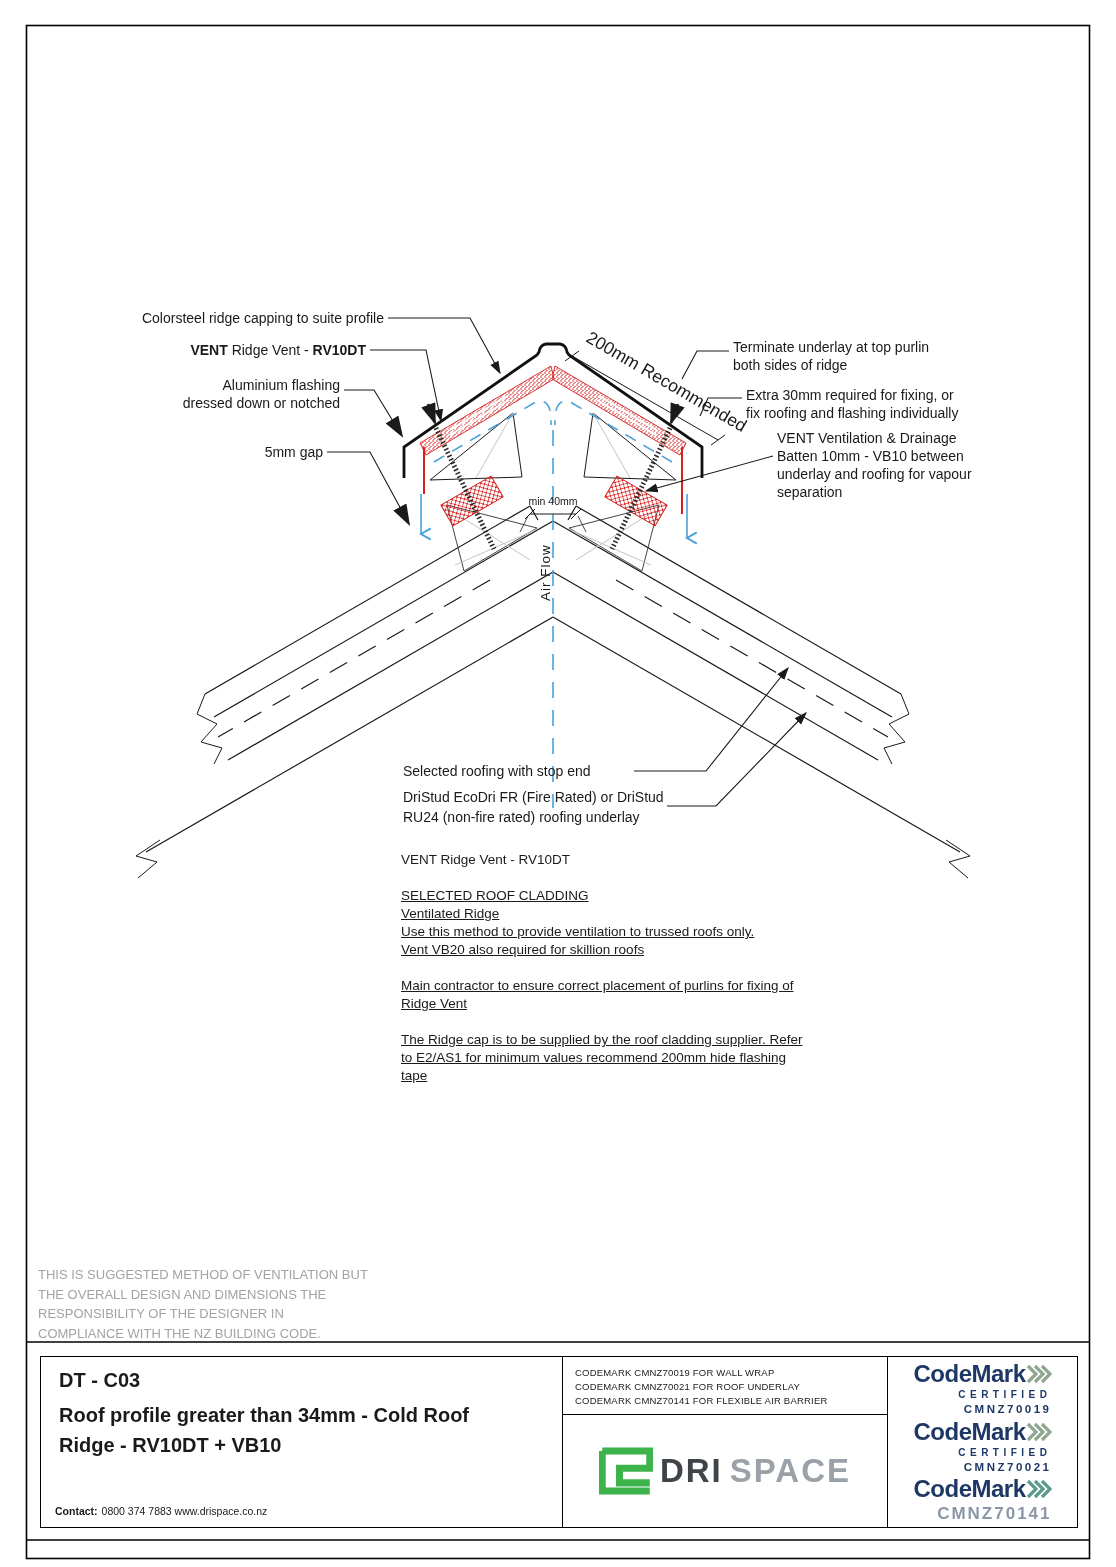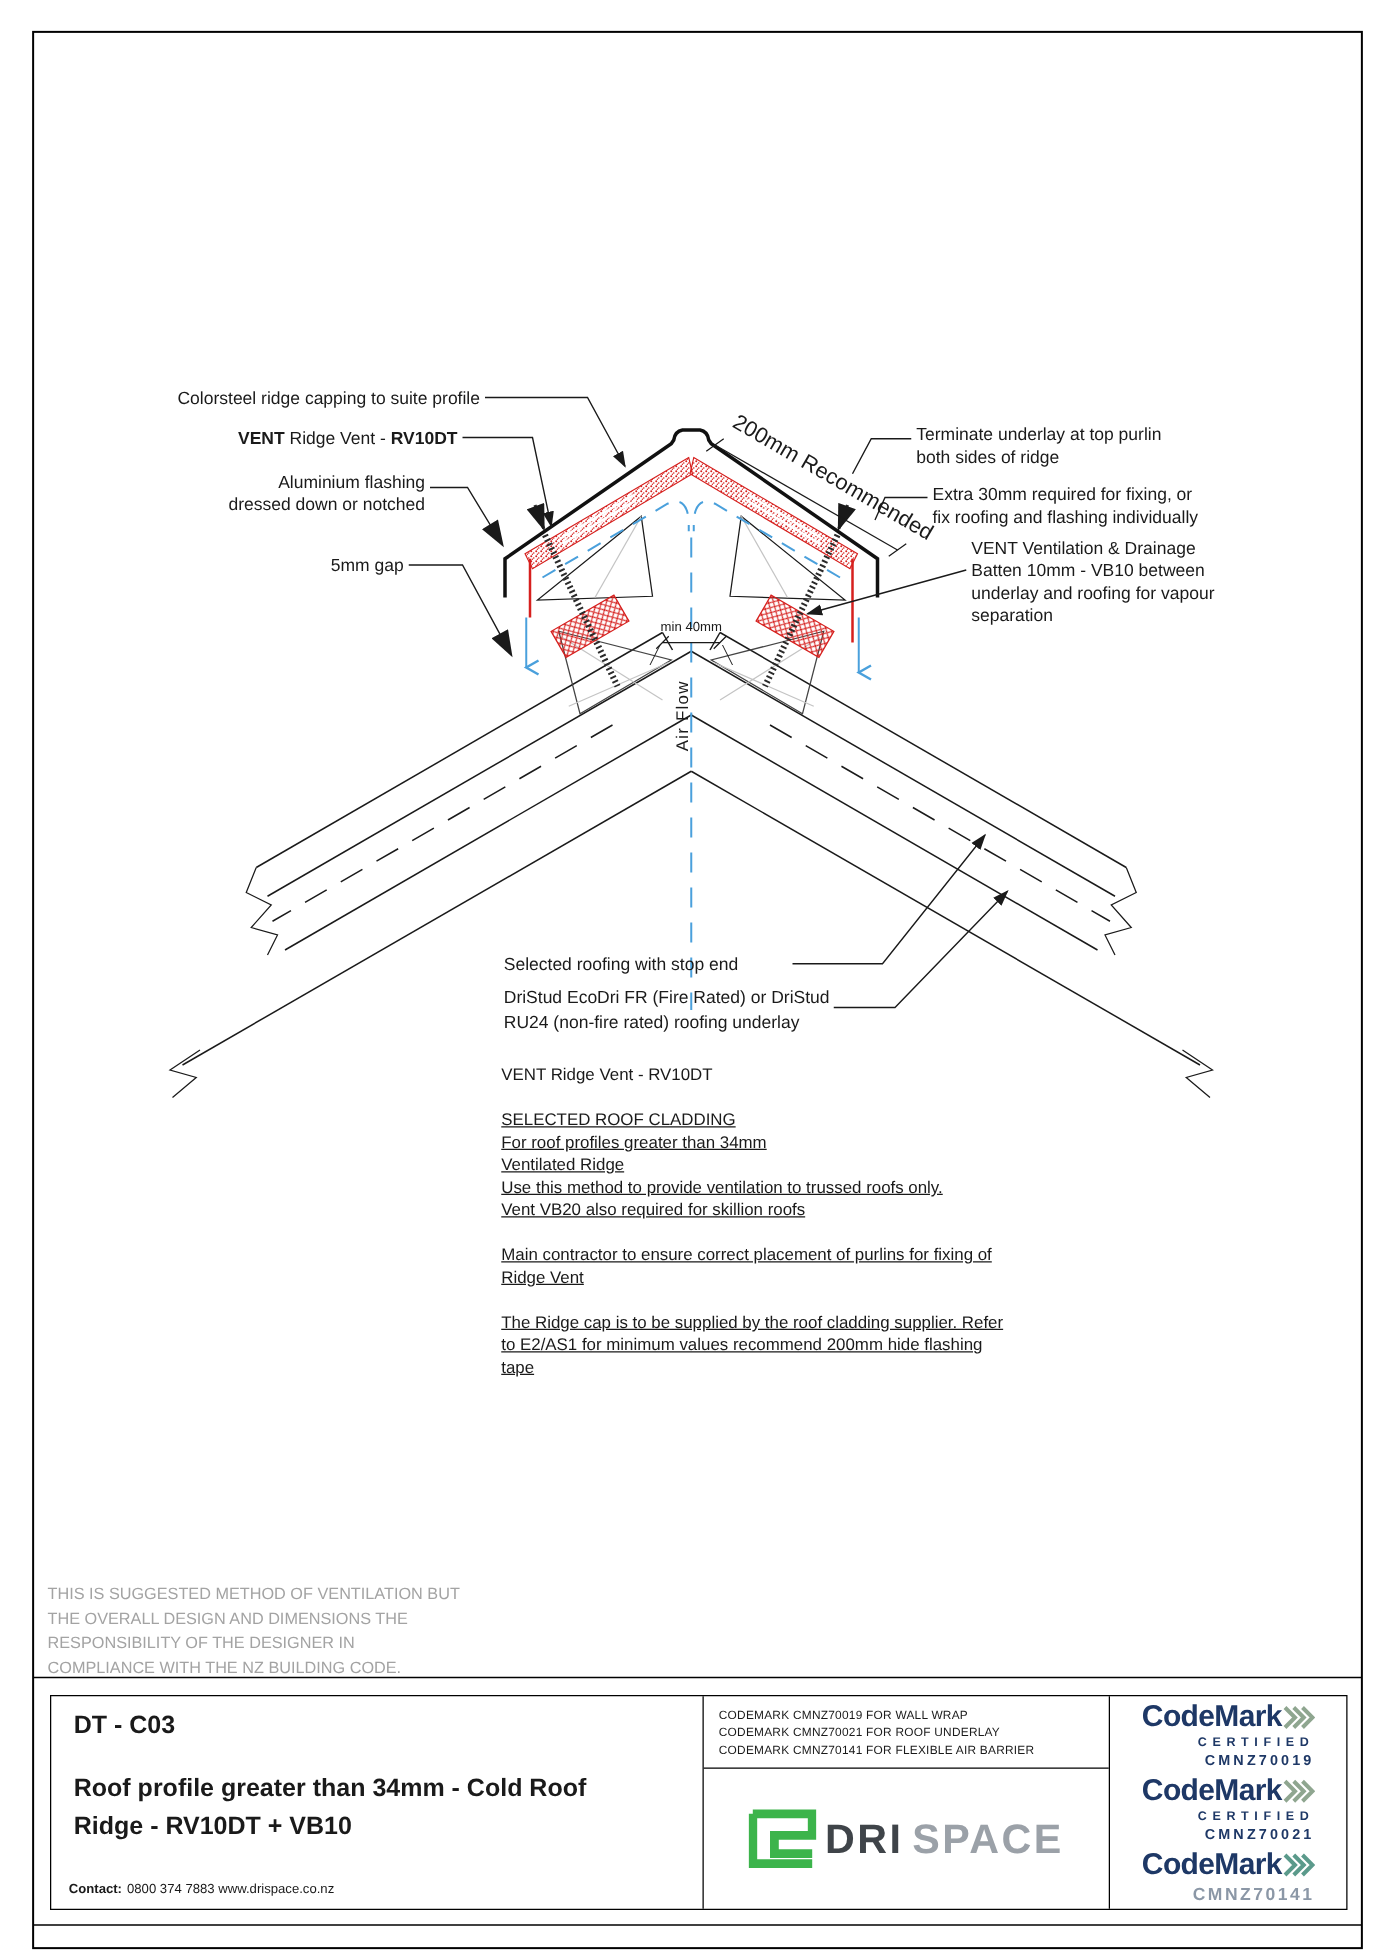--- a/index.html
+++ b/index.html
@@ -19,34 +19,34 @@
   .und { text-decoration:underline; }
 
   
   #disclaimer { position:absolute; left:38px; top:1265px; width:420px; font-size:13px; line-height:19.5px; color:#a3a3a3; }
 
   
   #titleblock { position:absolute; left:40px; top:1356px; width:1038px; height:172px; border:1.5px solid #000; display:flex; box-sizing:border-box; background:#fff; }
   #tb-left  { width:521px; position:relative; box-sizing:border-box; padding:12px 18px; }
   #tb-mid   { width:325px; border-left:1.5px solid #000; box-sizing:border-box; display:flex; flex-direction:column; }
   #tb-right { flex:1; border-left:1.5px solid #000; box-sizing:border-box; display:flex; flex-direction:column; align-items:center; justify-content:space-between; padding:5px 4px; }
-  .tb-code  { font-size:20px; font-weight:bold; margin-bottom:24px; }
+  .tb-code  { font-size:20px; font-weight:bold; margin-bottom:8px; }
   .tb-title { font-size:20px; font-weight:bold; line-height:30px; }
   .tb-contact { position:absolute; left:14px; bottom:10px; font-size:10.5px; }
   .tb-contact b { margin-right:4px; }
   #tb-mid-top { height:58px; border-bottom:1.5px solid #000; box-sizing:border-box; padding:9px 12px; font-size:9.5px; line-height:14px; letter-spacing:0.2px; }
   #tb-mid-bot { flex:1; display:flex; align-items:center; justify-content:center; gap:7px; }
   .dri  { font-size:33px; font-weight:bold; color:#3f4449; letter-spacing:2px;text-align:right; }
   .space{ font-size:33px; font-weight:bold; color:#9ba1a8; letter-spacing:2px; }
   .cm { text-align:right; line-height:1; }
   .cm-row { display:flex; align-items:center; justify-content:center; }
   .cm-name { font-size:24px; font-weight:bold; color:#1e3866; letter-spacing:-0.5px; }
   .cm-cert { font-size:10px; font-weight:bold; color:#1e3866; letter-spacing:4.5px; margin-top:4px; }
   .cm-code { font-size:11.5px; font-weight:bold; color:#1e3866; letter-spacing:2.5px; margin-top:4px; }
-  .cm-code-gray { font-size:14px; font-weight:bold; color:#8b97a6; letter-spacing:2px; margin-top:4px; }
+  .cm-code-gray { font-size:17px; font-weight:bold; color:#8b97a6; letter-spacing:2px; margin-top:4px; }
 </style>
 </head>
 <body>
 
 <div id="page">
 
   <svg width="1116" height="1567" viewBox="0 0 1116 1567">
     <defs>
       <pattern id="stip" patternUnits="userSpaceOnUse" width="4" height="4">
         <circle cx="1" cy="1" r="0.8" fill="#d6201e"></circle>
@@ -187,21 +187,20 @@
       <text class="lbl" x="403" y="776">Selected roofing with stop end</text>
       <text class="lbl" x="403" y="802">DriStud EcoDri FR (Fire Rated) or DriStud</text>
       <text class="lbl" x="403" y="822">RU24 (non-fire rated) roofing underlay</text>
     </g>
   </svg>
 
   
   <div id="notes">
     <div>VENT Ridge Vent - RV10DT</div>
     <div class="gap und">SELECTED ROOF CLADDING</div>
-    <div class="und">For roof profiles greater than 34mm</div>
     <div class="und">Ventilated Ridge</div>
     <div class="und">Use this method to provide ventilation to trussed roofs only.</div>
     <div class="und">Vent VB20 also required for skillion roofs</div>
     <div class="gap und">Main contractor to ensure correct placement of purlins for fixing of Ridge Vent</div>
     <div class="gap und">The Ridge cap is to be supplied by the roof cladding supplier. Refer to E2/AS1 for minimum values recommend 200mm hide flashing tape</div>
   </div>
 
   
   <div id="disclaimer">
     <div>THIS IS SUGGESTED METHOD OF VENTILATION BUT</div>

